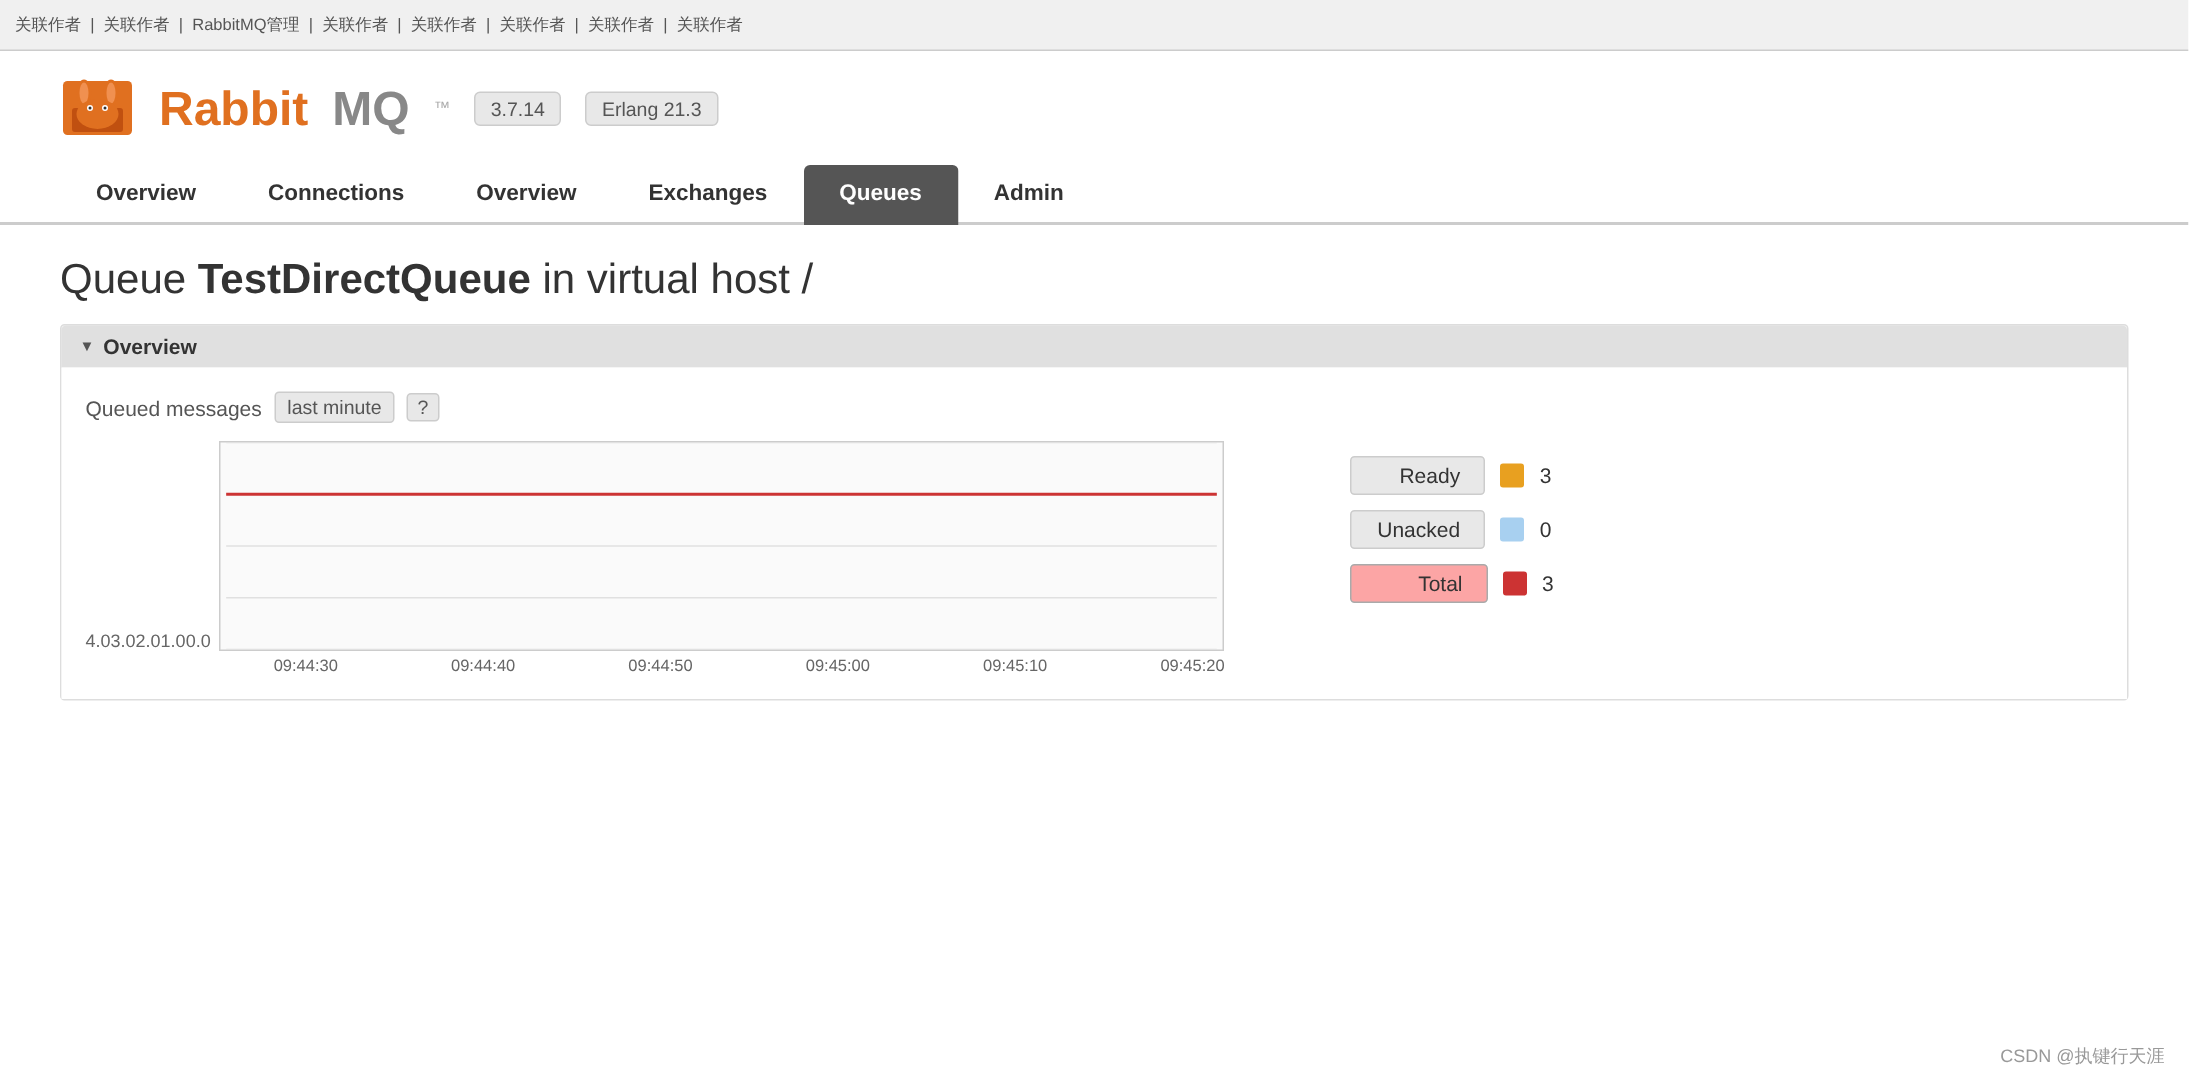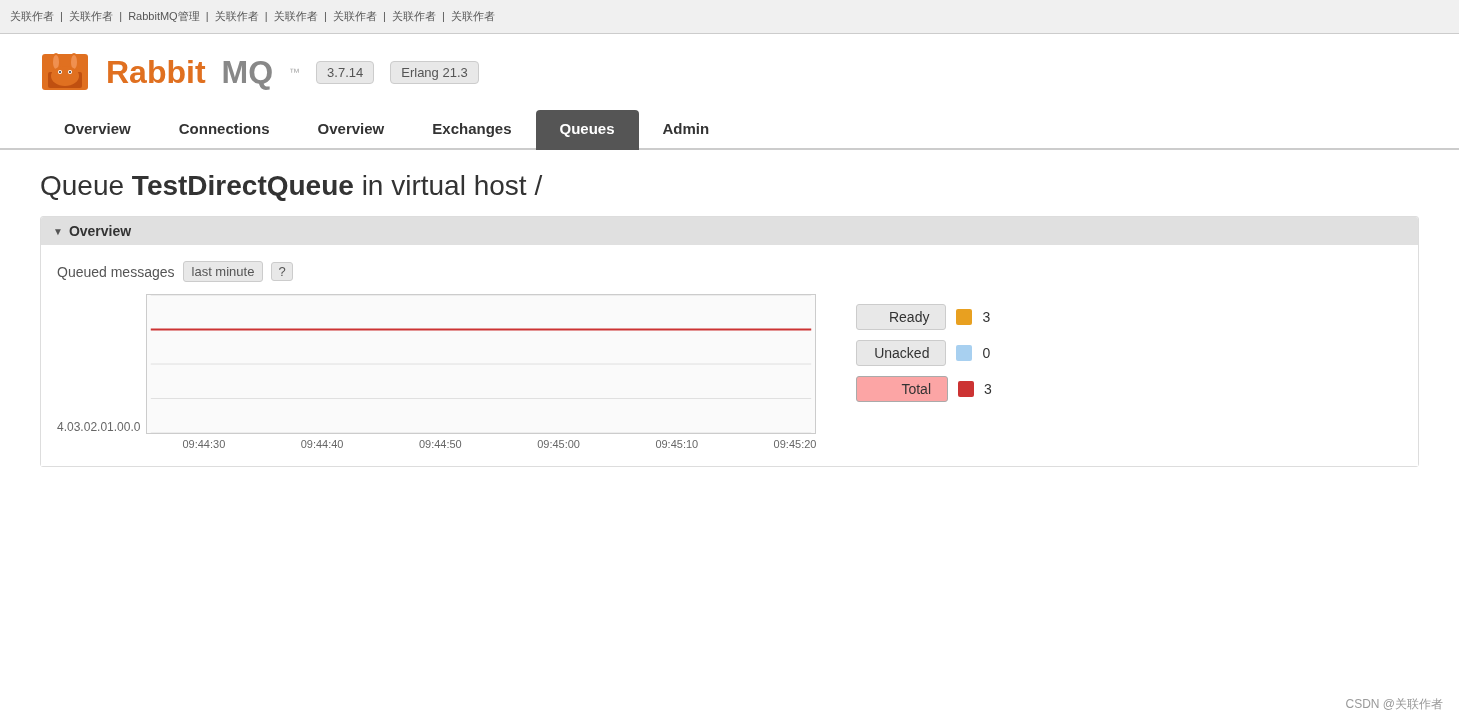--- a/index.html
+++ b/index.html
@@ -165,20 +165,21 @@
     }
     .legend-label {
       background: #e8e8e8;
       border: 1px solid #ccc;
       padding: 4px 16px;
       text-align: right;
       min-width: 90px;
       font-size: 14px;
       color: #333;
       border-radius: 3px;
+      margin-left: 44px;
     }
     .legend-label.total {
       background: #fca5a5;
       border-color: #aaa;
       font-weight: normal;
       padding-left: 44px;
     }
     .legend-color-box {
       width: 16px;
       height: 16px;
@@ -338,13 +339,13 @@
             <span class="legend-label total">Total</span>
             <span class="legend-color-box" style="background:#cc3333;"></span>
             <span class="legend-value">3</span>
           </div>
         </div>
       </div>
     </div>
   </div>
 </div>
 
-<div class="watermark">CSDN @关联作者</div>
+<div class="watermark">CSDN @执键行天涯</div>
 
 </body></html>

